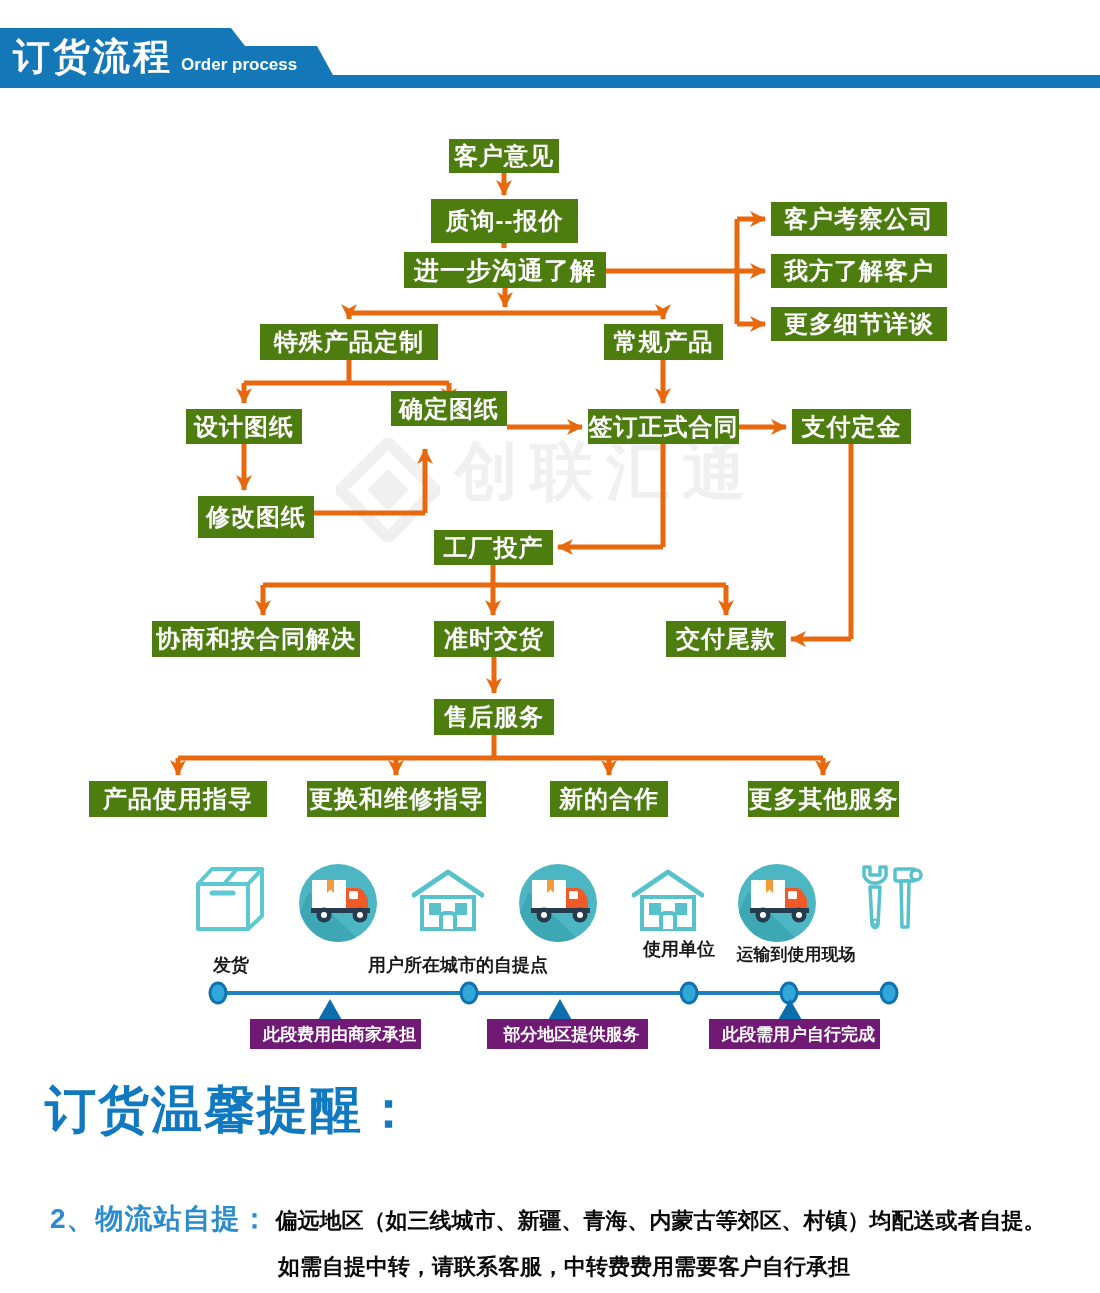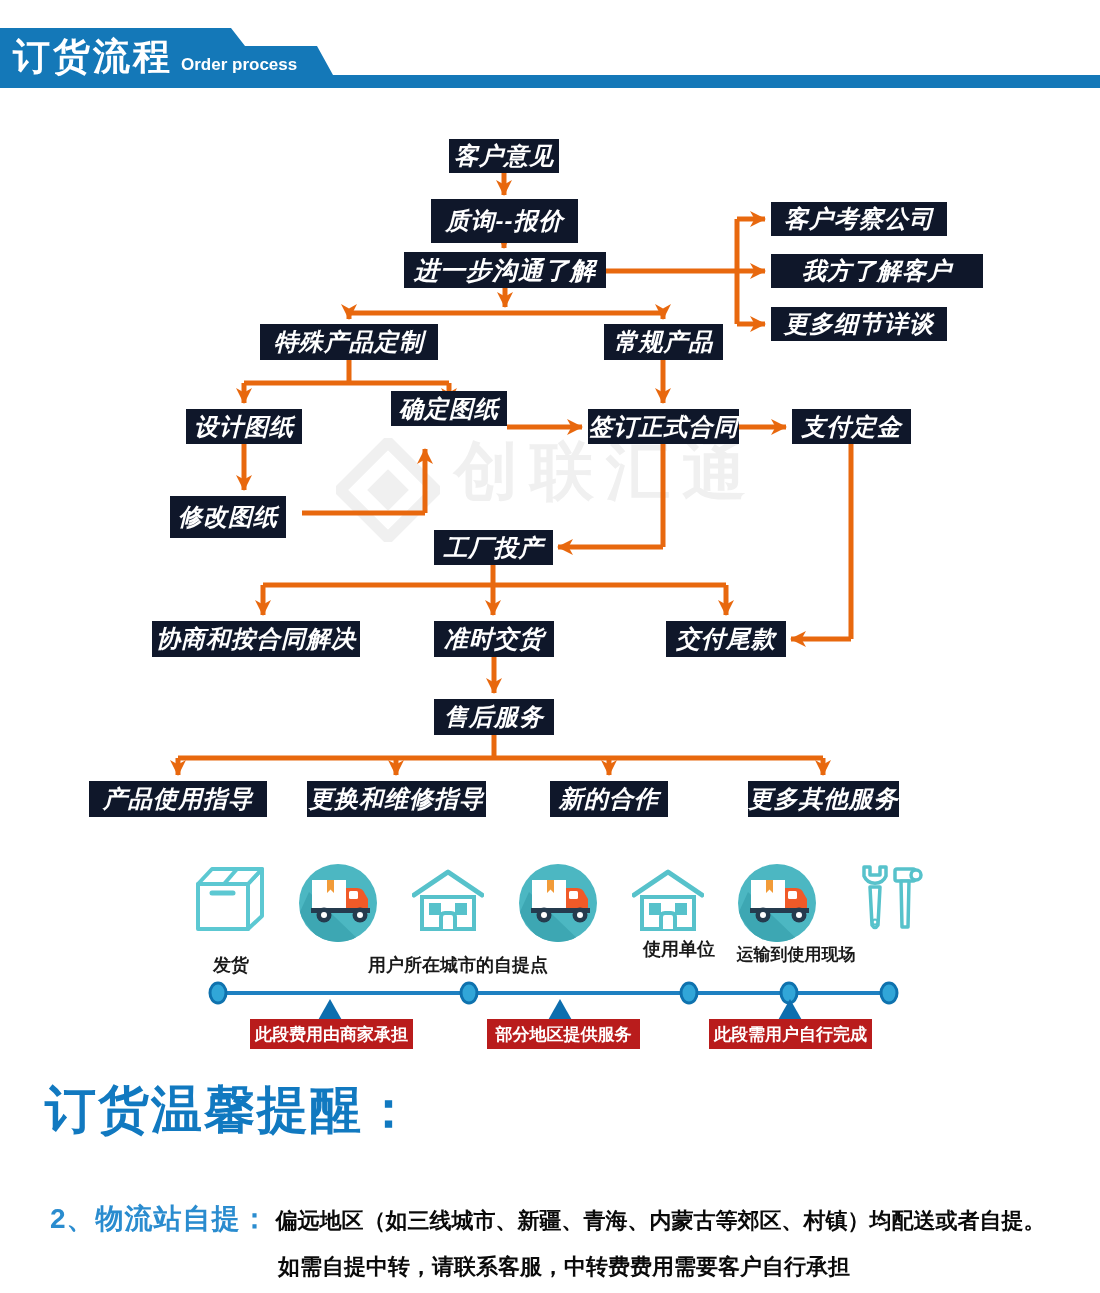--- a/index.html
+++ b/index.html
@@ -11,30 +11,30 @@
   .banner-sub{position:absolute;left:181px;top:55px;z-index:3;color:#fff;font-size:17px;
               font-weight:bold;white-space:nowrap;}
   
   .watermark{position:absolute;left:336px;top:438px;z-index:0;display:flex;align-items:flex-start;}
   .wm-text{margin-left:14px;}
   .wm-cn{font-size:64px;font-weight:bold;color:#f0f0f0;letter-spacing:12px;line-height:66px;white-space:nowrap;}
   .wm-en{font-size:22px;font-weight:bold;color:#f0f0f0;letter-spacing:3px;margin-top:4px;white-space:nowrap;}
   
   svg.connectors{position:absolute;left:0;top:0;z-index:1;}
   
-  .node{position:absolute;z-index:2;background:#0f172a;color:#fff;font-weight:bold;
+  .node{position:absolute;z-index:2;background:#4d7c0f;color:#fff;font-weight:bold;
         font-size:24px;display:flex;align-items:center;justify-content:center;
-        white-space:nowrap;letter-spacing:1px;font-style:italic;}
+        white-space:nowrap;letter-spacing:1px;}
   
   .lg-icon{position:absolute;z-index:2;}
   .tl-label{position:absolute;z-index:2;color:#1a1a1a;font-weight:bold;font-size:18px;
             text-align:center;white-space:nowrap;}
-  .callout{position:absolute;z-index:2;background:#b91c1c;color:#fff;font-weight:bold;
+  .callout{position:absolute;z-index:2;background:#701a75;color:#fff;font-weight:bold;
            font-size:17px;display:flex;align-items:center;justify-content:center;
-           height:30px;white-space:nowrap;}
+           height:30px;white-space:nowrap;padding-left:8px;}
   
   .rem-title{position:absolute;left:45px;top:1076px;z-index:2;color:#1179c0;font-size:51px;
              font-weight:bold;letter-spacing:2px;white-space:nowrap;}
   .rem-item{position:absolute;z-index:2;display:flex;align-items:baseline;white-space:nowrap;}
   .rem-label{color:#2a8ccf;font-size:28px;font-weight:bold;letter-spacing:1px;}
   .rem-desc{color:#0a0a0a;font-size:22px;font-weight:bold;margin-left:6px;}
   .rem-note{position:absolute;left:278px;top:1252px;z-index:2;color:#0a0a0a;font-size:22px;
             font-weight:bold;white-space:nowrap;}
 </style>
 </head>
@@ -113,29 +113,29 @@
       <polygon points="317,1022 343,1022 330,999" fill="#0d6eae"></polygon>
       <polygon points="547,1022 573,1022 560,999" fill="#0d6eae"></polygon>
       <polygon points="777,1022 803,1022 790,999" fill="#0d6eae"></polygon>
     </g>
   </svg>
 
   <div class="node" style="left:449px;top:139px;width:110px;height:34px">客户意见</div>
   <div class="node" style="left:431px;top:199px;width:147px;height:44px">质询--报价</div>
   <div class="node" style="left:404px;top:252px;width:202px;height:36px;font-size:25px">进一步沟通了解</div>
   <div class="node" style="left:771px;top:202px;width:176px;height:34px">客户考察公司</div>
-  <div class="node" style="left:771px;top:254px;width:212px;height:34px">我方了解客户</div>
+  <div class="node" style="left:771px;top:254px;width:176px;height:34px">我方了解客户</div>
   <div class="node" style="left:771px;top:307px;width:176px;height:34px">更多细节详谈</div>
   <div class="node" style="left:260px;top:324px;width:178px;height:36px">特殊产品定制</div>
   <div class="node" style="left:604px;top:324px;width:119px;height:36px">常规产品</div>
   <div class="node" style="left:186px;top:409px;width:116px;height:35px">设计图纸</div>
   <div class="node" style="left:391px;top:391px;width:116px;height:35px">确定图纸</div>
   <div class="node" style="left:588px;top:409px;width:151px;height:35px">签订正式合同</div>
   <div class="node" style="left:792px;top:409px;width:119px;height:35px">支付定金</div>
-  <div class="node" style="left:170px;top:496px;width:116px;height:42px">修改图纸</div>
+  <div class="node" style="left:198px;top:496px;width:116px;height:42px">修改图纸</div>
   <div class="node" style="left:434px;top:530px;width:119px;height:35px">工厂投产</div>
   <div class="node" style="left:152px;top:621px;width:208px;height:36px">协商和按合同解决</div>
   <div class="node" style="left:434px;top:621px;width:120px;height:36px">准时交货</div>
   <div class="node" style="left:666px;top:621px;width:120px;height:36px">交付尾款</div>
   <div class="node" style="left:434px;top:699px;width:120px;height:36px">售后服务</div>
   <div class="node" style="left:89px;top:781px;width:178px;height:36px">产品使用指导</div>
   <div class="node" style="left:307px;top:781px;width:179px;height:36px">更换和维修指导</div>
   <div class="node" style="left:550px;top:781px;width:118px;height:36px">新的合作</div>
   <div class="node" style="left:748px;top:781px;width:151px;height:36px">更多其他服务</div>
 

